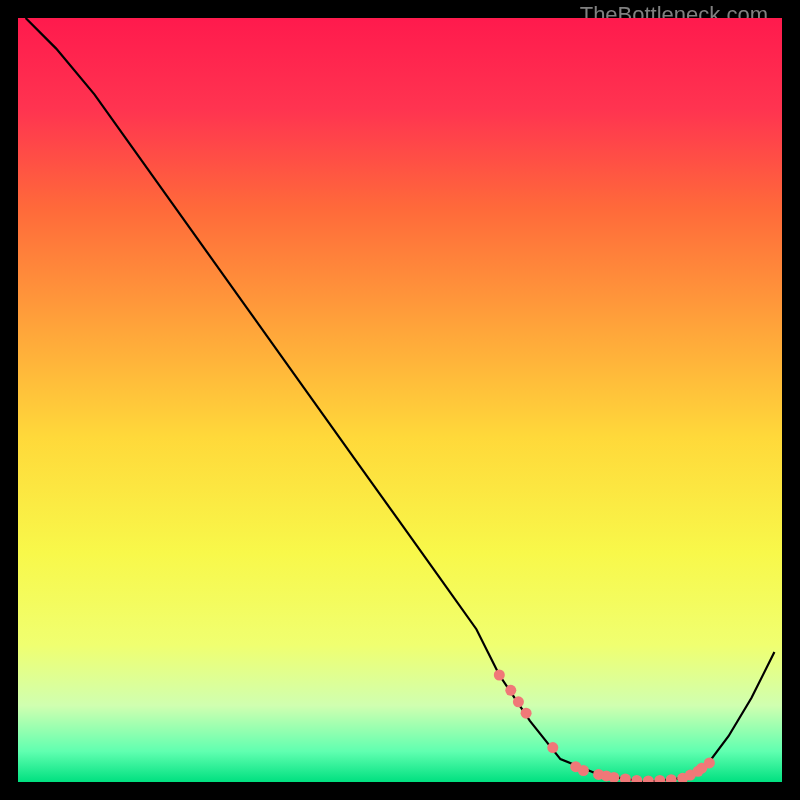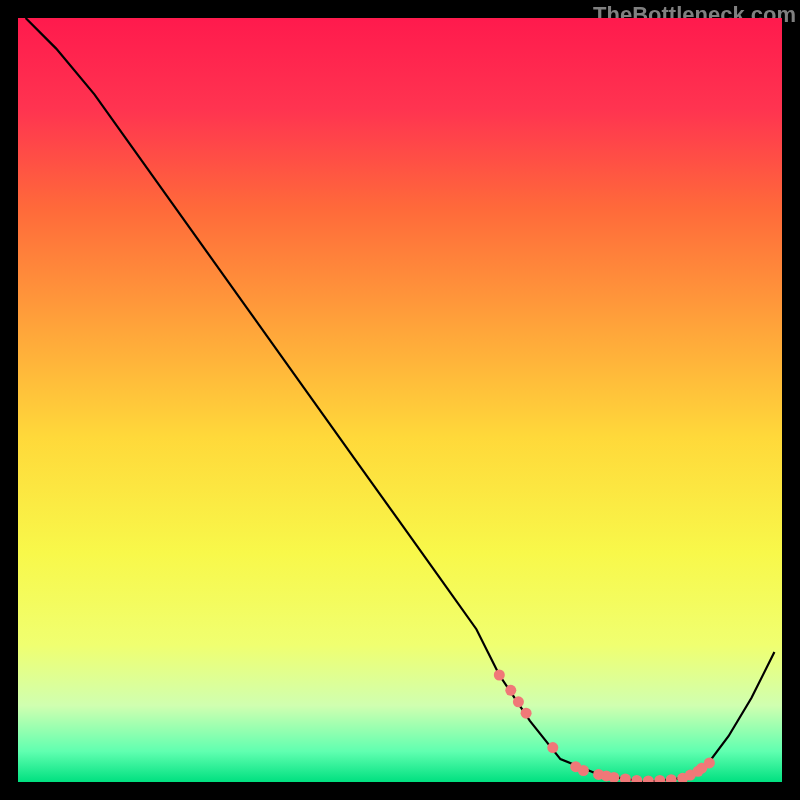--- a/index.html
+++ b/index.html
@@ -15,24 +15,24 @@
   .plot-area {
     position: absolute;
     left: 0;
     top: 0;
     width: 764px;
     height: 764px;
   }
   .watermark {
     position: absolute;
     top: 2px;
-    right: 4px;
+    right: 32px;
     color: #808080;
     font-size: 22px;
-    font-weight: 700;
+    font-weight: 400;
   }
   svg { display: block; }
 </style>
 </head>
 <body>
 
 <div class="watermark">TheBottleneck.com</div>
 
 <div class="frame">
   <svg class="plot-area" viewBox="0 0 764 764">

